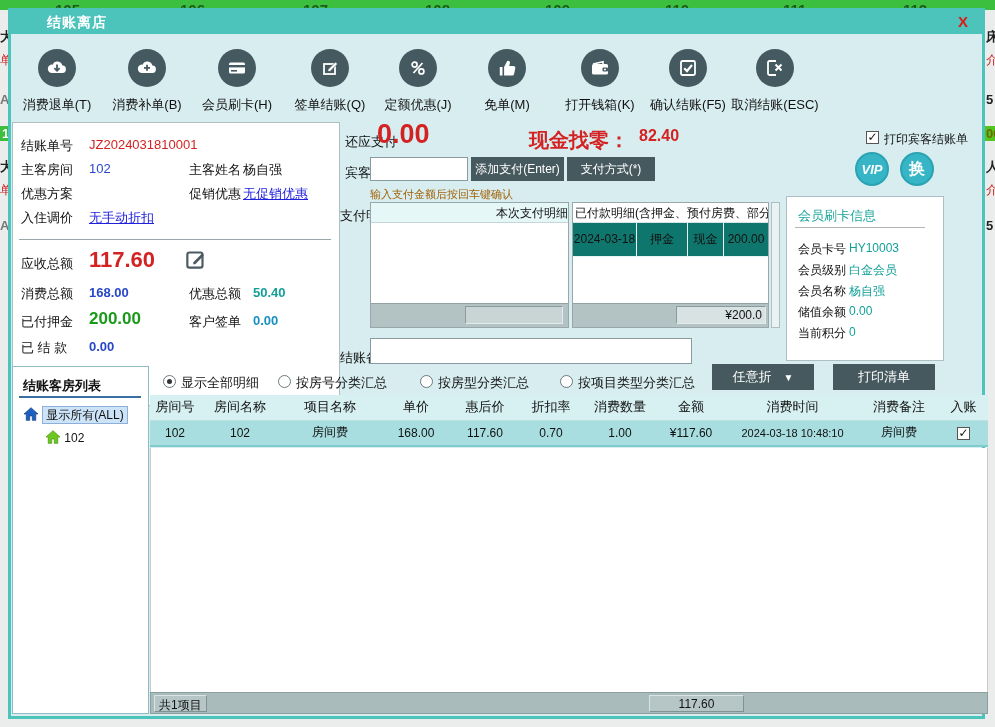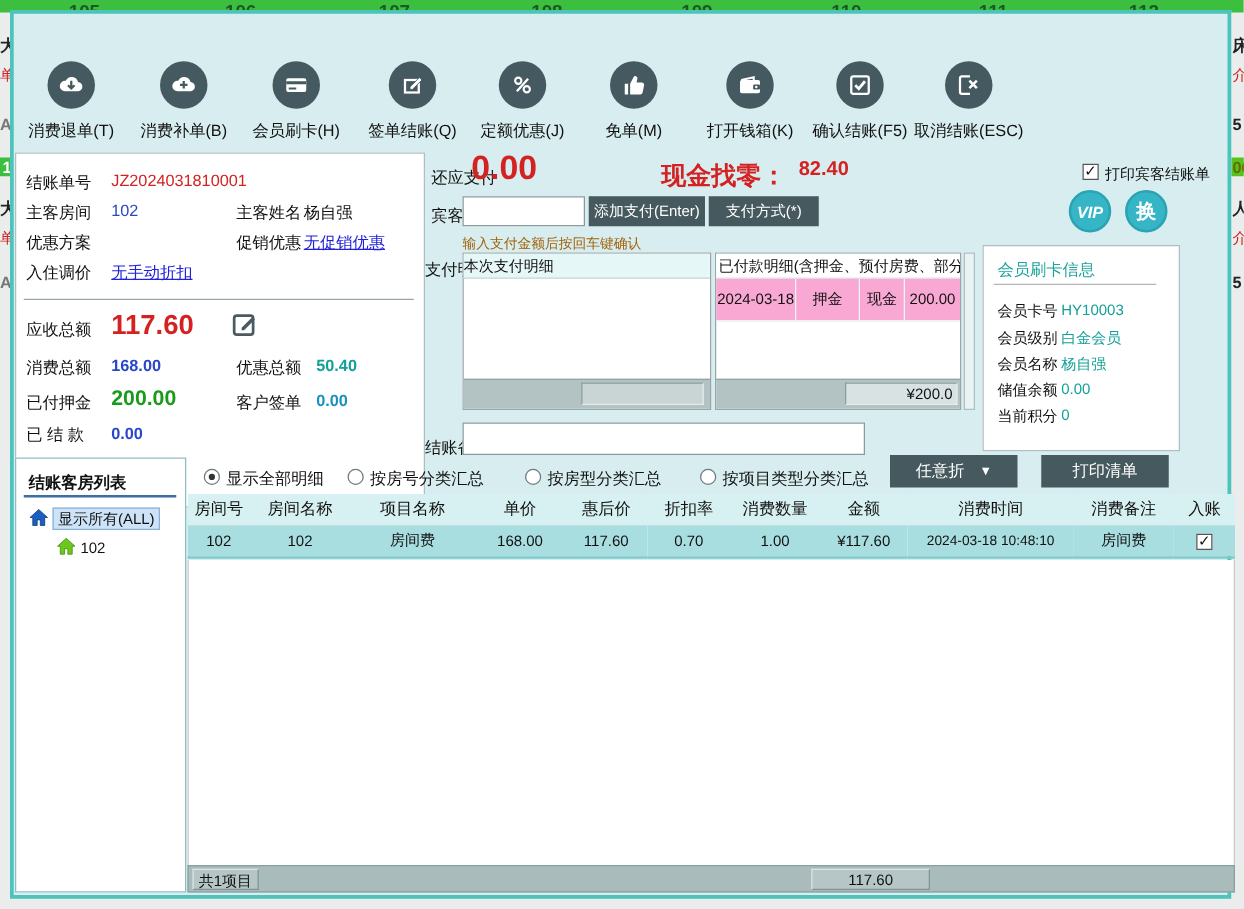--- a/index.html
+++ b/index.html
@@ -35,21 +35,21 @@
   .mid-label { position:absolute; font-size:13px; color:#111; white-space:nowrap; }
   .bigred { position:absolute; color:#d42222; font-weight:bold; }
   .payinput { position:absolute; border:1px solid #8a9a9e; background:#fff; font-size:13px; padding:2px 4px; font-family:inherit; }
   .darkbtn { position:absolute; background:#46595e; color:#fff; font-size:12px; border:none; cursor:pointer; display:flex; align-items:center; justify-content:center; white-space:nowrap; font-family:inherit; }
   .hint { position:absolute; color:#a16207; font-size:11px; white-space:nowrap; }
   .listbox { position:absolute; background:#fff; border:1px solid #9aa7aa; }
   .listbox .hd { background:#e6f7f8; border-bottom:1px solid #c5d6d8; font-size:12px; color:#111; height:20px; line-height:20px; overflow:hidden; white-space:nowrap; }
   .listbox .ft { position:absolute; bottom:0; left:0; right:0; height:24px; background:#b3c3c3; border-top:1px solid #93a3a3; }
   .insetbox { position:absolute; background:#c9d5d5; border:1px solid; border-color:#8b9b9b #e2ecec #e2ecec #8b9b9b; }
   .paidrow { display:flex; }
-  .paidrow .c { background:#f9a8d4; border-right:1px solid #e7f7f8; border-bottom:1px solid #e7f7f8; font-size:12px; color:#111; text-align:center; display:flex; align-items:center; justify-content:center; line-height:13px; word-break:break-word; }
+  .paidrow .c { background:#0f766e; border-right:1px solid #e7f7f8; border-bottom:1px solid #e7f7f8; font-size:12px; color:#111; text-align:center; display:flex; align-items:center; justify-content:center; line-height:13px; word-break:break-word; }
   
   .checkbox { position:absolute; width:13px; height:13px; background:#fff; border:1px solid #555; font-size:12px; line-height:11px; text-align:center; color:#111; cursor:pointer; }
   .checkbox.checked::after { content:"✓"; font-weight:bold; }
   .vipcirc { position:absolute; width:34px; height:34px; border-radius:50%; background:#35b5c5; color:#fff; display:flex; align-items:center; justify-content:center; font-weight:bold; cursor:pointer; border:2px solid #2aa3b3; }
   .memberbox { left:775px; top:185px; width:158px; height:165px; }
   .mb-title { position:absolute; left:11px; top:10px; color:#1ba49a; font-size:13px; }
   .mb-label { position:absolute; left:11px; font-size:12px; color:#111; white-space:nowrap; }
   .mb-val { position:absolute; left:62px; font-size:12px; color:#12a098; white-space:nowrap; }
   
   .treepanel { left:1px; top:355px; width:137px; height:348px; border:1px solid #8fbcc4; }
@@ -92,20 +92,24 @@
 <span class="abs edgefrag" style="left:986px;top:28px">床</span>
 <span class="abs edgefrag red" style="left:986px;top:52px">介=</span>
 <span class="abs edgefrag" style="left:986px;top:92px">5</span>
 <span class="abs edgefrag badge2" style="left:985px;top:126px">06</span>
 <span class="abs edgefrag" style="left:986px;top:158px">人</span>
 <span class="abs edgefrag red" style="left:986px;top:182px">介:</span>
 <span class="abs edgefrag" style="left:986px;top:218px">5</span>
 
 <div class="abs dialog">
 
+  <div class="abs titlebar">
+    <span class="abs title">结账离店</span>
+    <span class="abs closex">X</span>
+  </div>
 
   <div class="abs tbtn" style="left:-2px">
     <div class="circ">
       <svg width="24" height="24" viewBox="0 0 24 24">
           <path d="M7 17a4.2 4.2 0 1 1 .6-8.36A5.2 5.2 0 0 1 17.4 9.6 3.7 3.7 0 0 1 17 17H7z" fill="#fff"></path>
           <path d="M12 8.5v6M9.4 12.2l2.6 2.6 2.6-2.6" stroke="#455a60" stroke-width="1.8" fill="none"></path>
         </svg>
     </div>
     <div class="lbl">消费退单(T)</div>
   </div>
@@ -226,21 +230,21 @@
 
   <span class="mid-label" style="left:334px;top:153px">宾客支付</span>
   <input class="payinput" style="left: 359px; top: 146px; width: 98px; height: 24px;" value="">
   <button class="darkbtn" style="left:460px;top:146px;width:93px;height:24px">添加支付(Enter)</button>
   <button class="darkbtn" style="left:556px;top:146px;width:88px;height:24px">支付方式(*)</button>
   <span class="hint" style="left:359px;top:176px">输入支付金额后按回车键确认</span>
 
   <span class="mid-label" style="left:329px;top:196px">支付明细</span>
 
   <div class="listbox" style="left:359px;top:191px;width:199px;height:126px">
-    <div class="hd" style="text-align:left">本次支付明细</div>
+    <div class="hd" style="text-align:right">本次支付明细</div>
     <div class="ft">
       <div class="insetbox" style="left:94px;top:2px;width:98px;height:18px"></div>
     </div>
   </div>
 
   <div class="listbox" style="left:561px;top:191px;width:197px;height:126px;background:#fff">
     <div class="hd" style="background:#fff;border-bottom:1px solid #d5e5e6;padding-left:2px">已付款明细(含押金、预付房费、部分</div>
     <div class="paidrow">
       <div class="c" style="width:64px;height:34px">2024-03-18</div>
       <div class="c" style="width:51px;height:34px">押金</div>

